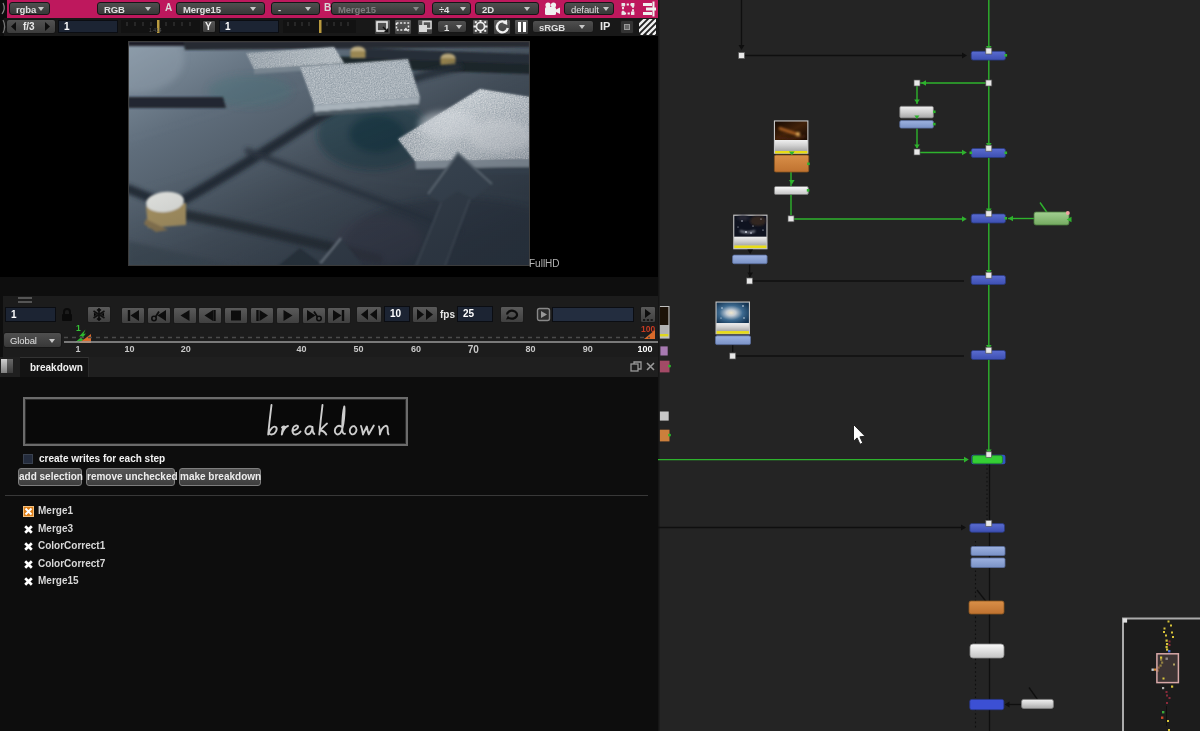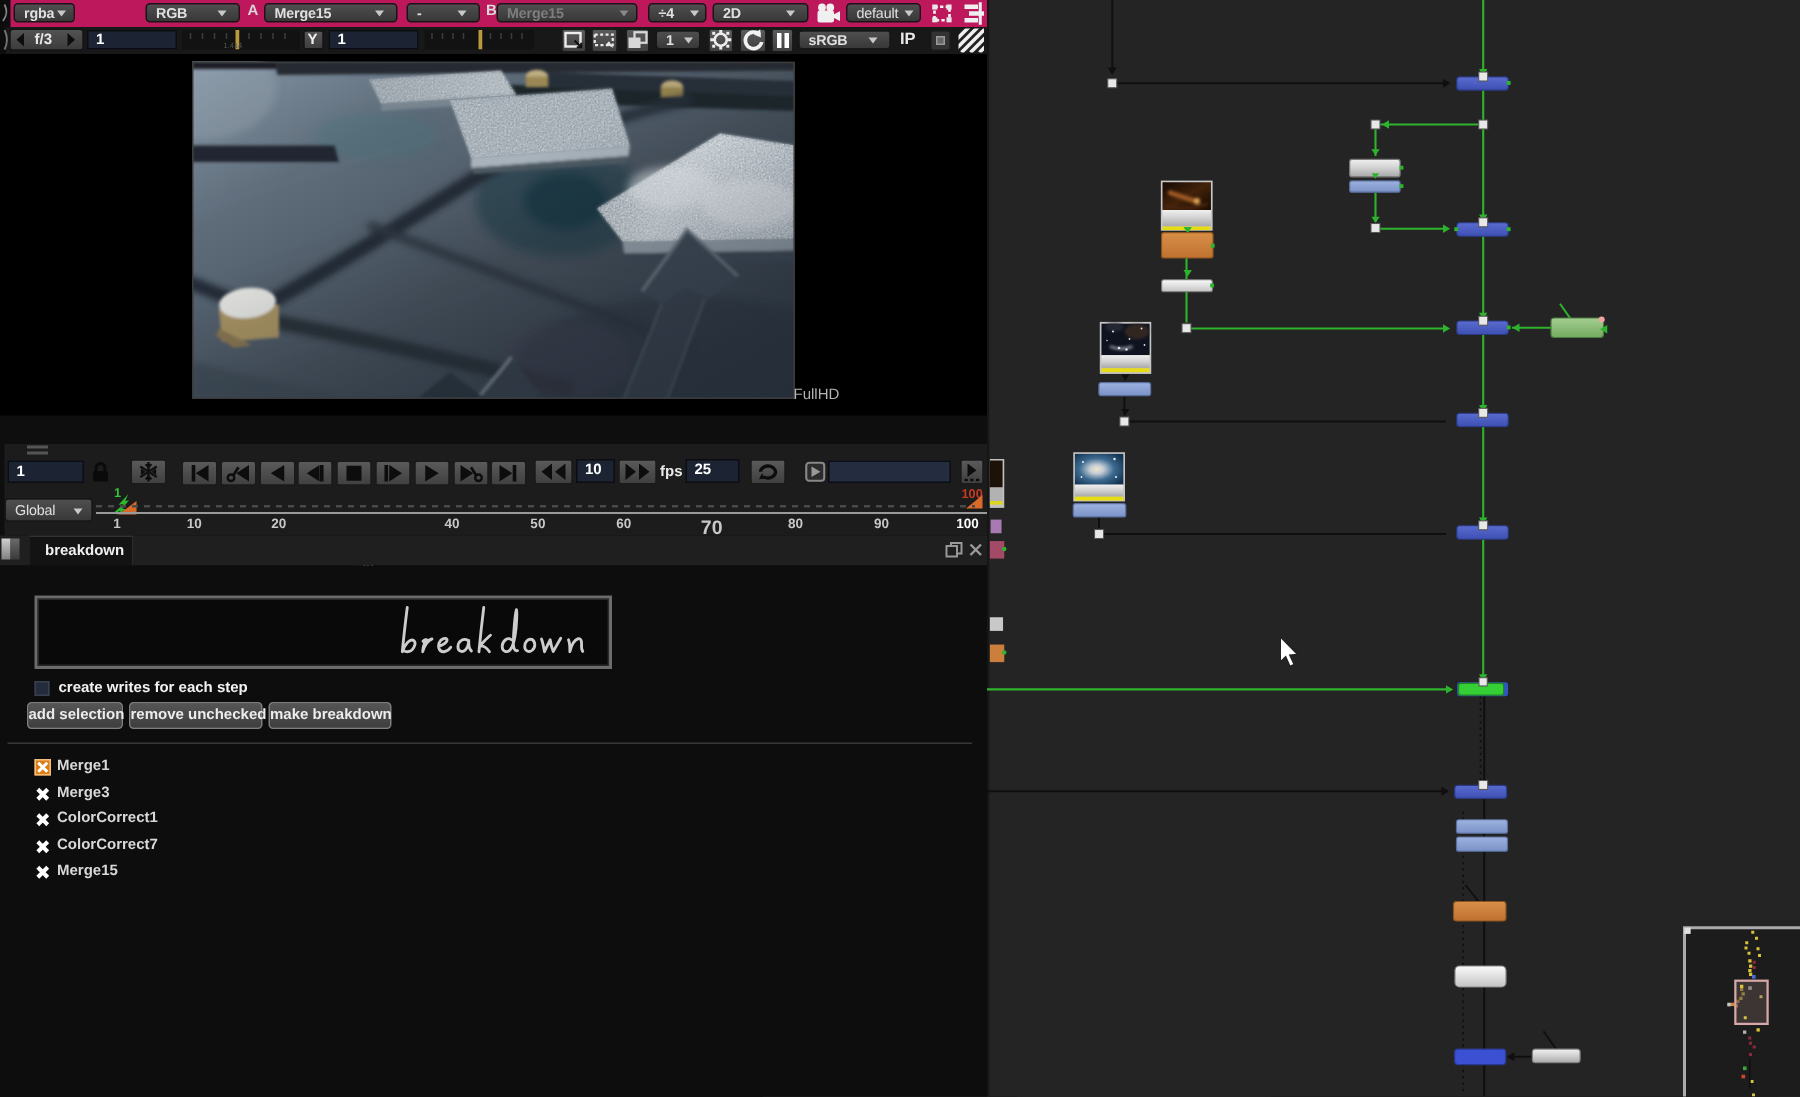--- a/index.html
+++ b/index.html
@@ -416,21 +416,21 @@
       <line x1="64" y1="6" x2="658" y2="6" stroke="#9a9a9a" stroke-width="1.4"></line>
     </svg>
     <div class="ab" id="ticks" style="left:0;top:48px;width:658px;height:12px;">
       <div class="ab" style="left:75.0px;top:0;width:6px;text-align:center;color:#c8c8c8;font-weight:bold;font-size:9px;">1</div>
       <div class="ab" style="left:123.5px;top:0;width:12px;text-align:center;color:#c8c8c8;font-weight:bold;font-size:9px;">10</div>
       <div class="ab" style="left:180.8px;top:0;width:12px;text-align:left;color:#c8c8c8;font-weight:bold;font-size:9px;">20</div>
       <div class="ab" style="left:238.1px;top:0;width:12px;text-align:center;color:#c8c8c8;font-weight:bold;font-size:9px;margin-top:29px;">30</div>
       <div class="ab" style="left:295.4px;top:0;width:12px;text-align:center;color:#c8c8c8;font-weight:bold;font-size:9px;">40</div>
       <div class="ab" style="left:352.6px;top:0;width:12px;text-align:center;color:#c8c8c8;font-weight:bold;font-size:9px;">50</div>
       <div class="ab" style="left:409.9px;top:0;width:12px;text-align:center;color:#c8c8c8;font-weight:bold;font-size:9px;">60</div>
-      <div class="ab" style="left:467.2px;top:0;width:12px;text-align:center;color:#c8c8c8;font-weight:bold;font-size:13px;">70</div>
+      <div class="ab" style="left:467.2px;top:0;width:12px;text-align:center;color:#c8c8c8;font-weight:bold;font-size:10px;">70</div>
       <div class="ab" style="left:524.4px;top:0;width:12px;text-align:center;color:#c8c8c8;font-weight:bold;font-size:9px;">80</div>
       <div class="ab" style="left:581.7px;top:0;width:12px;text-align:center;color:#c8c8c8;font-weight:bold;font-size:9px;">90</div>
       <div class="ab" style="left:636.0px;top:0;width:18px;text-align:center;color:#ffffff;font-weight:bold;font-size:9px;">100</div>
     </div>
   </div>
 
   <div class="ab" id="tabbar" style="left:0;top:357px;width:658px;height:20px;background:#1f1f1f;">
     <div class="ab" style="left:1px;top:2px;width:6px;height:14px;background:linear-gradient(#d0d0d0,#808080);"></div>
     <div class="ab" style="left:7px;top:2px;width:6px;height:14px;background:linear-gradient(#6a6a6a,#3a3a3a);"></div>
     <div class="ab" style="left:20px;top:0;width:69px;height:20px;background:#131313;border-top:1px solid #333;border-right:1px solid #2a2a2a;"></div>

